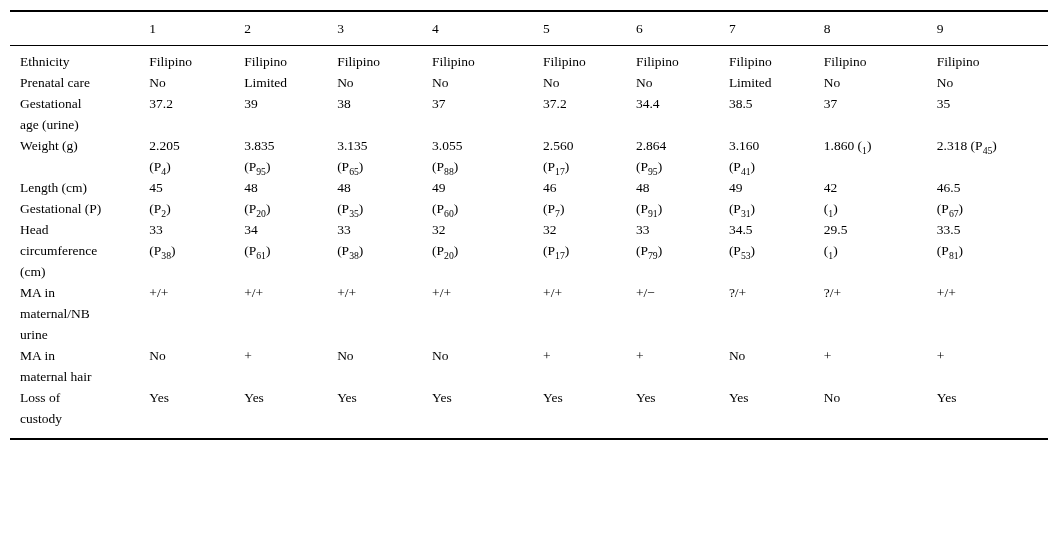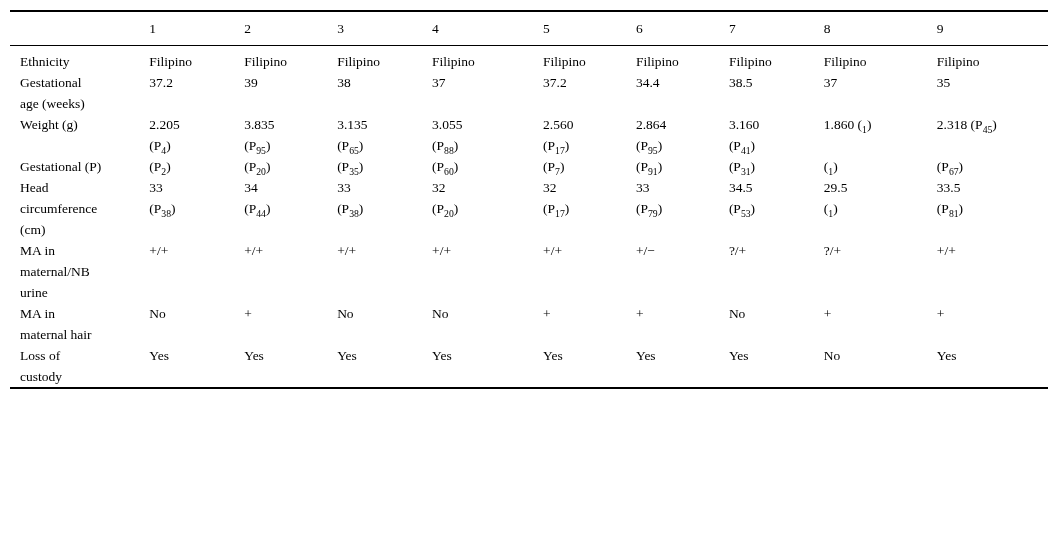--- a/index.html
+++ b/index.html
@@ -35,21 +35,21 @@
     line-height: 21px;
   }
   table.case-table td {
     vertical-align: top;
     text-align: left;
     padding: 0 4px 0 0;
     line-height: 21px;
     white-space: pre-line;
   }
   table.case-table tbody tr:first-child td { padding-top: 5px; }
-  table.case-table tbody tr:last-child td { }
+  table.case-table tbody tr:last-child td { padding-bottom: 9px; }
   table.case-table th:first-child,
   table.case-table td:first-child { padding-left: 10px; }
   sub {
     font-size: 0.72em;
     line-height: 0;
   }
 </style>
 </head>
 <body>
 
@@ -88,22 +88,34 @@
           <td>Filipino</td>
           <td>Filipino</td>
           <td>Filipino</td>
           <td>Filipino</td>
           <td>Filipino</td>
           <td>Filipino</td>
           <td>Filipino</td>
           <td>Filipino</td>
         </tr>
         <tr>
+          <td>Prenatal care</td>
+          <td>No</td>
+          <td>Limited</td>
+          <td>No</td>
+          <td>No</td>
+          <td>No</td>
+          <td>No</td>
+          <td>Limited</td>
+          <td>No</td>
+          <td>No</td>
+        </tr>
+        <tr>
           <td>Gestational
-age (weeks)</td>
+age (urine)</td>
           <td>37.2</td>
           <td>39</td>
           <td>38</td>
           <td>37</td>
           <td>37.2</td>
           <td>34.4</td>
           <td>38.5</td>
           <td>37</td>
           <td>35</td>
         </tr>
@@ -120,39 +132,51 @@
           <td>2.560
 (P<sub>17</sub>)</td>
           <td>2.864
 (P<sub>95</sub>)</td>
           <td>3.160
 (P<sub>41</sub>)</td>
           <td>1.860 (<sub>1</sub>)</td>
           <td>2.318 (P<sub>45</sub>)</td>
         </tr>
         <tr>
+          <td>Length (cm)</td>
+          <td>45</td>
+          <td>48</td>
+          <td>48</td>
+          <td>49</td>
+          <td>46</td>
+          <td>48</td>
+          <td>49</td>
+          <td>42</td>
+          <td>46.5</td>
+        </tr>
+        <tr>
           <td>Gestational (P)</td>
           <td>(P<sub>2</sub>)</td>
           <td>(P<sub>20</sub>)</td>
           <td>(P<sub>35</sub>)</td>
           <td>(P<sub>60</sub>)</td>
           <td>(P<sub>7</sub>)</td>
           <td>(P<sub>91</sub>)</td>
           <td>(P<sub>31</sub>)</td>
           <td>(<sub>1</sub>)</td>
           <td>(P<sub>67</sub>)</td>
         </tr>
         <tr>
           <td>Head
 circumference
 (cm)</td>
           <td>33
 (P<sub>38</sub>)</td>
           <td>34
-(P<sub>44</sub>)</td>
+(P<sub>61</sub>)</td>
           <td>33
 (P<sub>38</sub>)</td>
           <td>32
 (P<sub>20</sub>)</td>
           <td>32
 (P<sub>17</sub>)</td>
           <td>33
 (P<sub>79</sub>)</td>
           <td>34.5
 (P<sub>53</sub>)</td>

